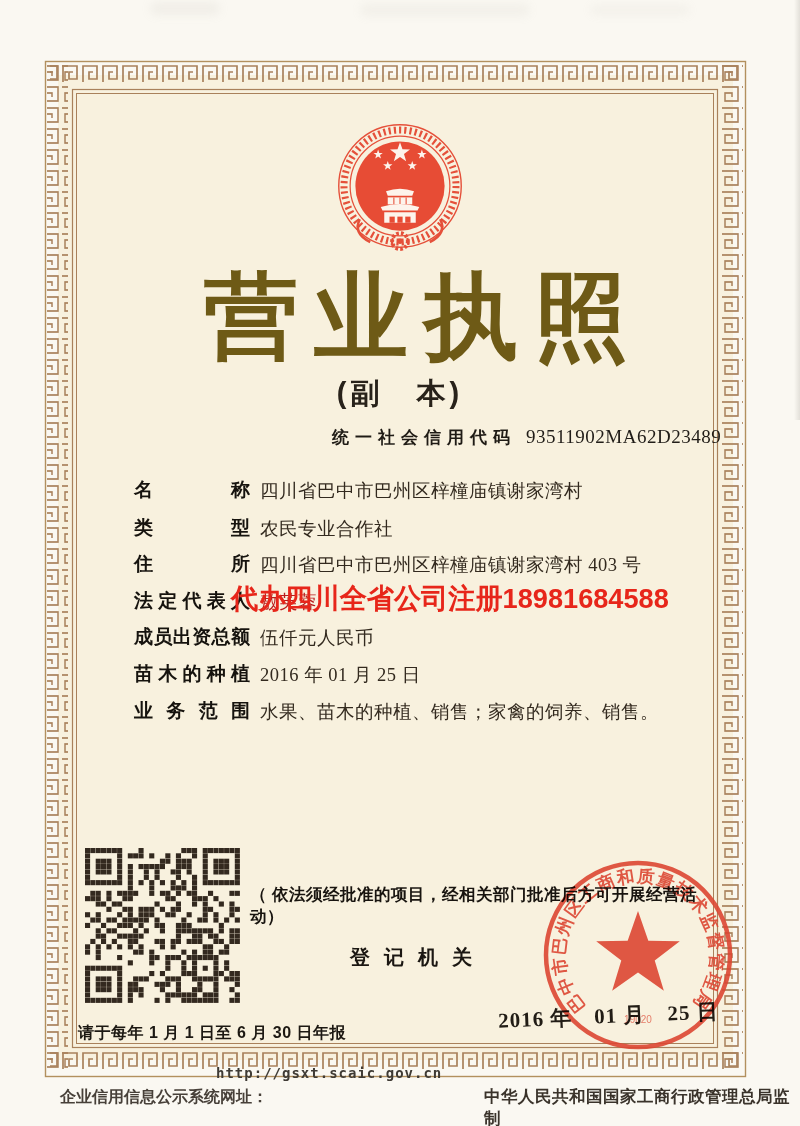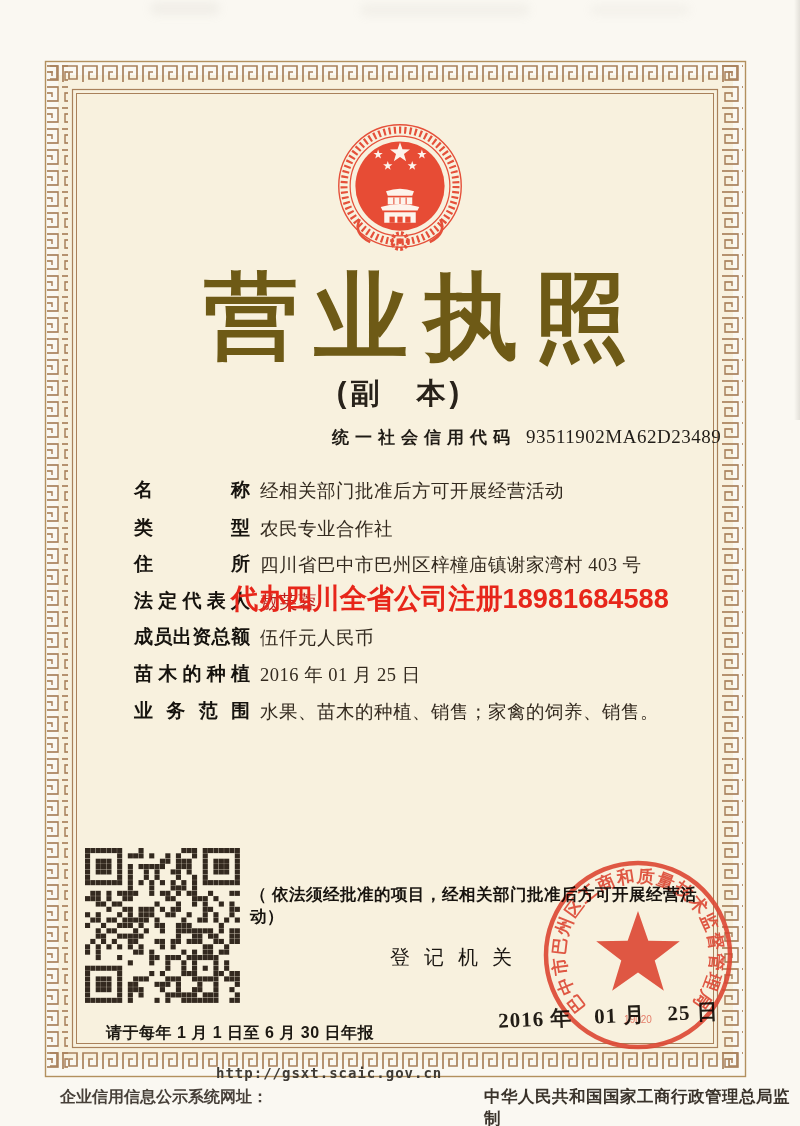--- a/index.html
+++ b/index.html
@@ -58,31 +58,31 @@
     position:absolute;left:231px;top:580px;z-index:4;
     font-size:28px;font-weight:700;color:#e7261a;white-space:nowrap;
     transform:scaleX(.97);transform-origin:left;letter-spacing:0;
   }
 
   .notice{
     position:absolute;left:250px;top:884px;width:470px;
     font-size:16.5px;font-weight:600;color:#18140f;letter-spacing:.5px;
   }
   .registrar{
-    position:absolute;left:390px;top:944px;
-    font-size:20px;font-weight:400;color:#1b1712;letter-spacing:14px;
+    position:absolute;left:350px;top:944px;
+    font-size:20px;font-weight:700;color:#1b1712;letter-spacing:14px;
   }
   .issue-date{
     position:absolute;left:498px;top:1002px;
     font-size:21px;font-weight:600;color:#211c15;
     font-family:"Liberation Serif",serif;transform:rotate(-2.5deg);letter-spacing:1px;
   }
   .annual-note{
     position:absolute;left:78px;top:1023px;
-    font-size:16px;font-weight:600;color:#1c1812;letter-spacing:.5px;padding-left:28px;
+    font-size:16px;font-weight:600;color:#1c1812;letter-spacing:.5px;
   }
   .qr{position:absolute;left:85px;top:848px;width:156px;height:156px;z-index:2;}
 
   .seal{position:absolute;left:533px;top:853px;z-index:6;mix-blend-mode:multiply;opacity:.9;}
 
   .footer-url{
     position:absolute;left:216px;top:1065px;z-index:3;
     font-family:"DejaVu Sans Mono",monospace;font-size:14px;font-weight:700;
     color:#3f3b35;letter-spacing:1px;
   }
@@ -158,21 +158,21 @@
     <div class="doc-title">营业执照</div>
     <div class="doc-subtitle">(副　本)</div>
 
     <div class="credit-row">
       <span class="credit-label">统一社会信用代码</span>
       <span class="credit-value">93511902MA62D23489</span>
     </div>
 
     <div class="field-row" style="top:477px">
       <span class="field-label">名称</span>
-      <span class="field-value">经相关部门批准后方可开展经营活动</span>
+      <span class="field-value">四川省巴中市巴州区梓橦庙镇谢家湾村</span>
     </div>
     <div class="field-row" style="top:515px">
       <span class="field-label">类型</span>
       <span class="field-value">农民专业合作社</span>
     </div>
     <div class="field-row" style="top:551px">
       <span class="field-label">住所</span>
       <span class="field-value">四川省巴中市巴州区梓橦庙镇谢家湾村 403 号</span>
     </div>
     <div class="field-row" style="top:588px">

